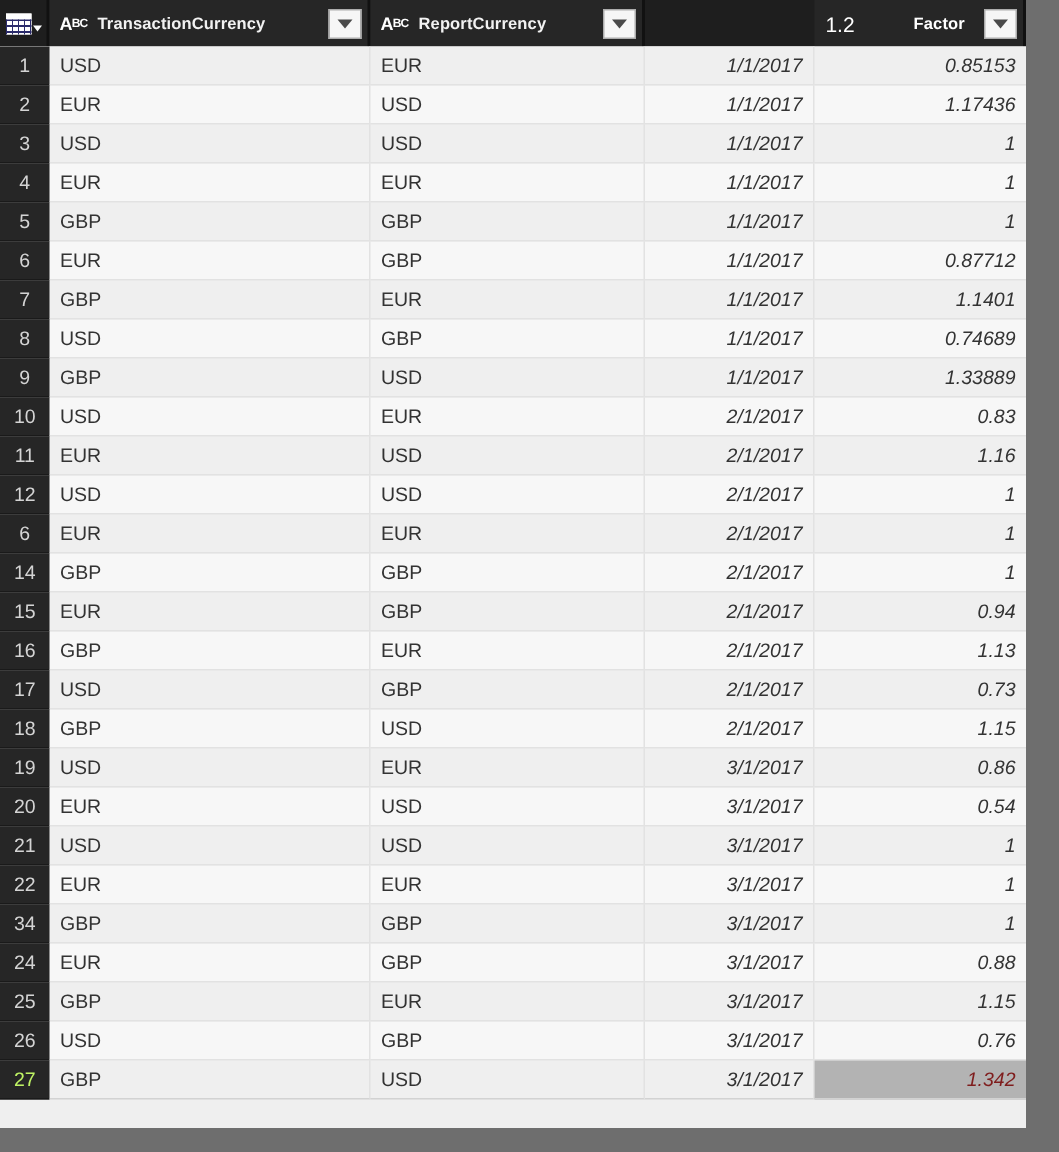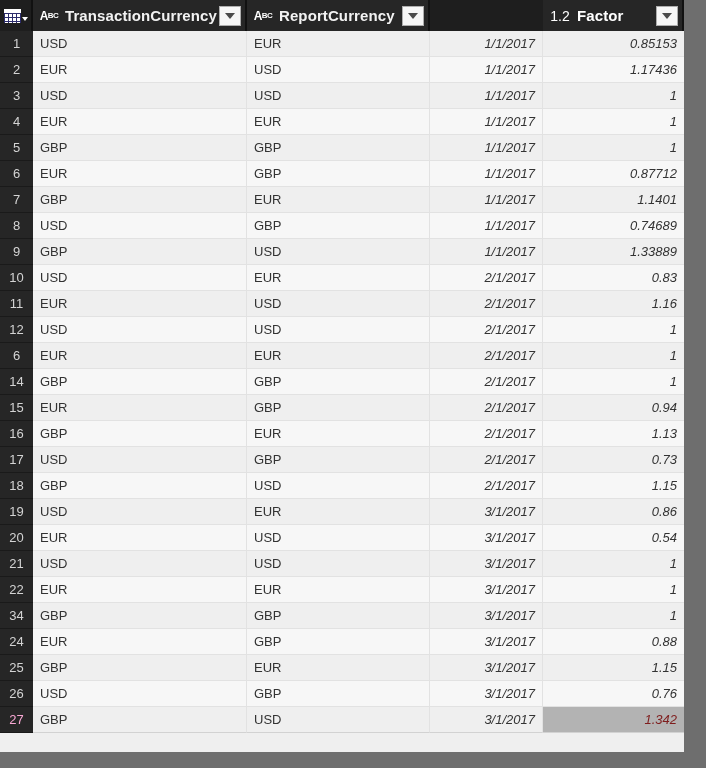--- a/index.html
+++ b/index.html
@@ -38,24 +38,24 @@
     width: 33px;
     flex: 0 0 33px;
     justify-content: center;
     padding: 0;
     background: #1e1e1e;
     border-right: 2px solid #111;
   }
   .hdr-c1 { flex: 0 0 214px; }
   .hdr-c2 { flex: 0 0 183px; }
   .hdr-c3 { flex: 0 0 113px; margin-top: 42px; }
-  .hdr-c4 { flex: 1 1 auto; }
+  .hdr-c4 { flex: 1 1 auto; gap: 32px; }
 
   .hdr-label {
-    font-size: 15px;
+    font-size: 11px;
     font-weight: bold;
     color: #f2f2f2;
     white-space: nowrap;
     margin-left: 6px;
     letter-spacing: .1px;
     text-align: right;
   }
   .hdr-label.accent { color: #ffffff; }
 
   
@@ -162,21 +162,21 @@
   .rownum {
     flex: 0 0 33px;
     background: #262626;
     color: #d4d4d4;
     font-size: 13px;
     display: flex;
     align-items: center;
     justify-content: center;
     border-bottom: 1px solid #1a1a1a;
   }
-  .data-row.selected .rownum { color: #f9a8d4; text-align: center; }
+  .data-row.selected .rownum { color: #bef264; text-align: center; }
 
   .cell {
     display: flex;
     align-items: center;
     font-size: 13px;
     color: #333333;
     padding: 0 7px;
     border-right: 1px solid #e2e2e2;
     border-bottom: 1px solid #e2e2e2;
     white-space: nowrap;

